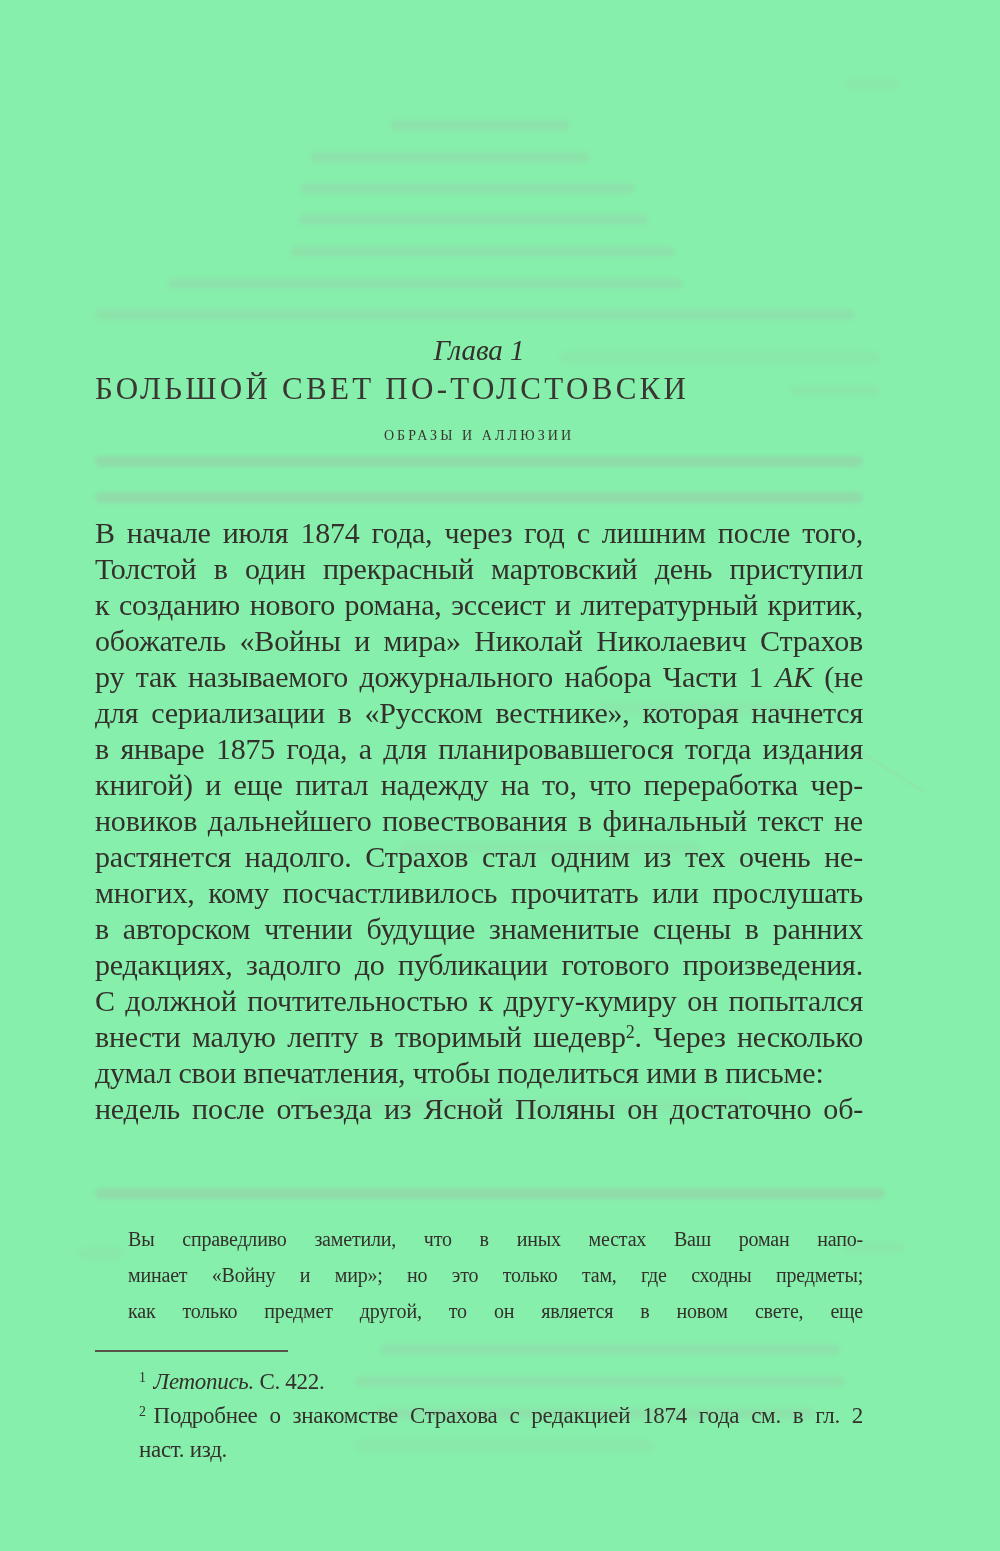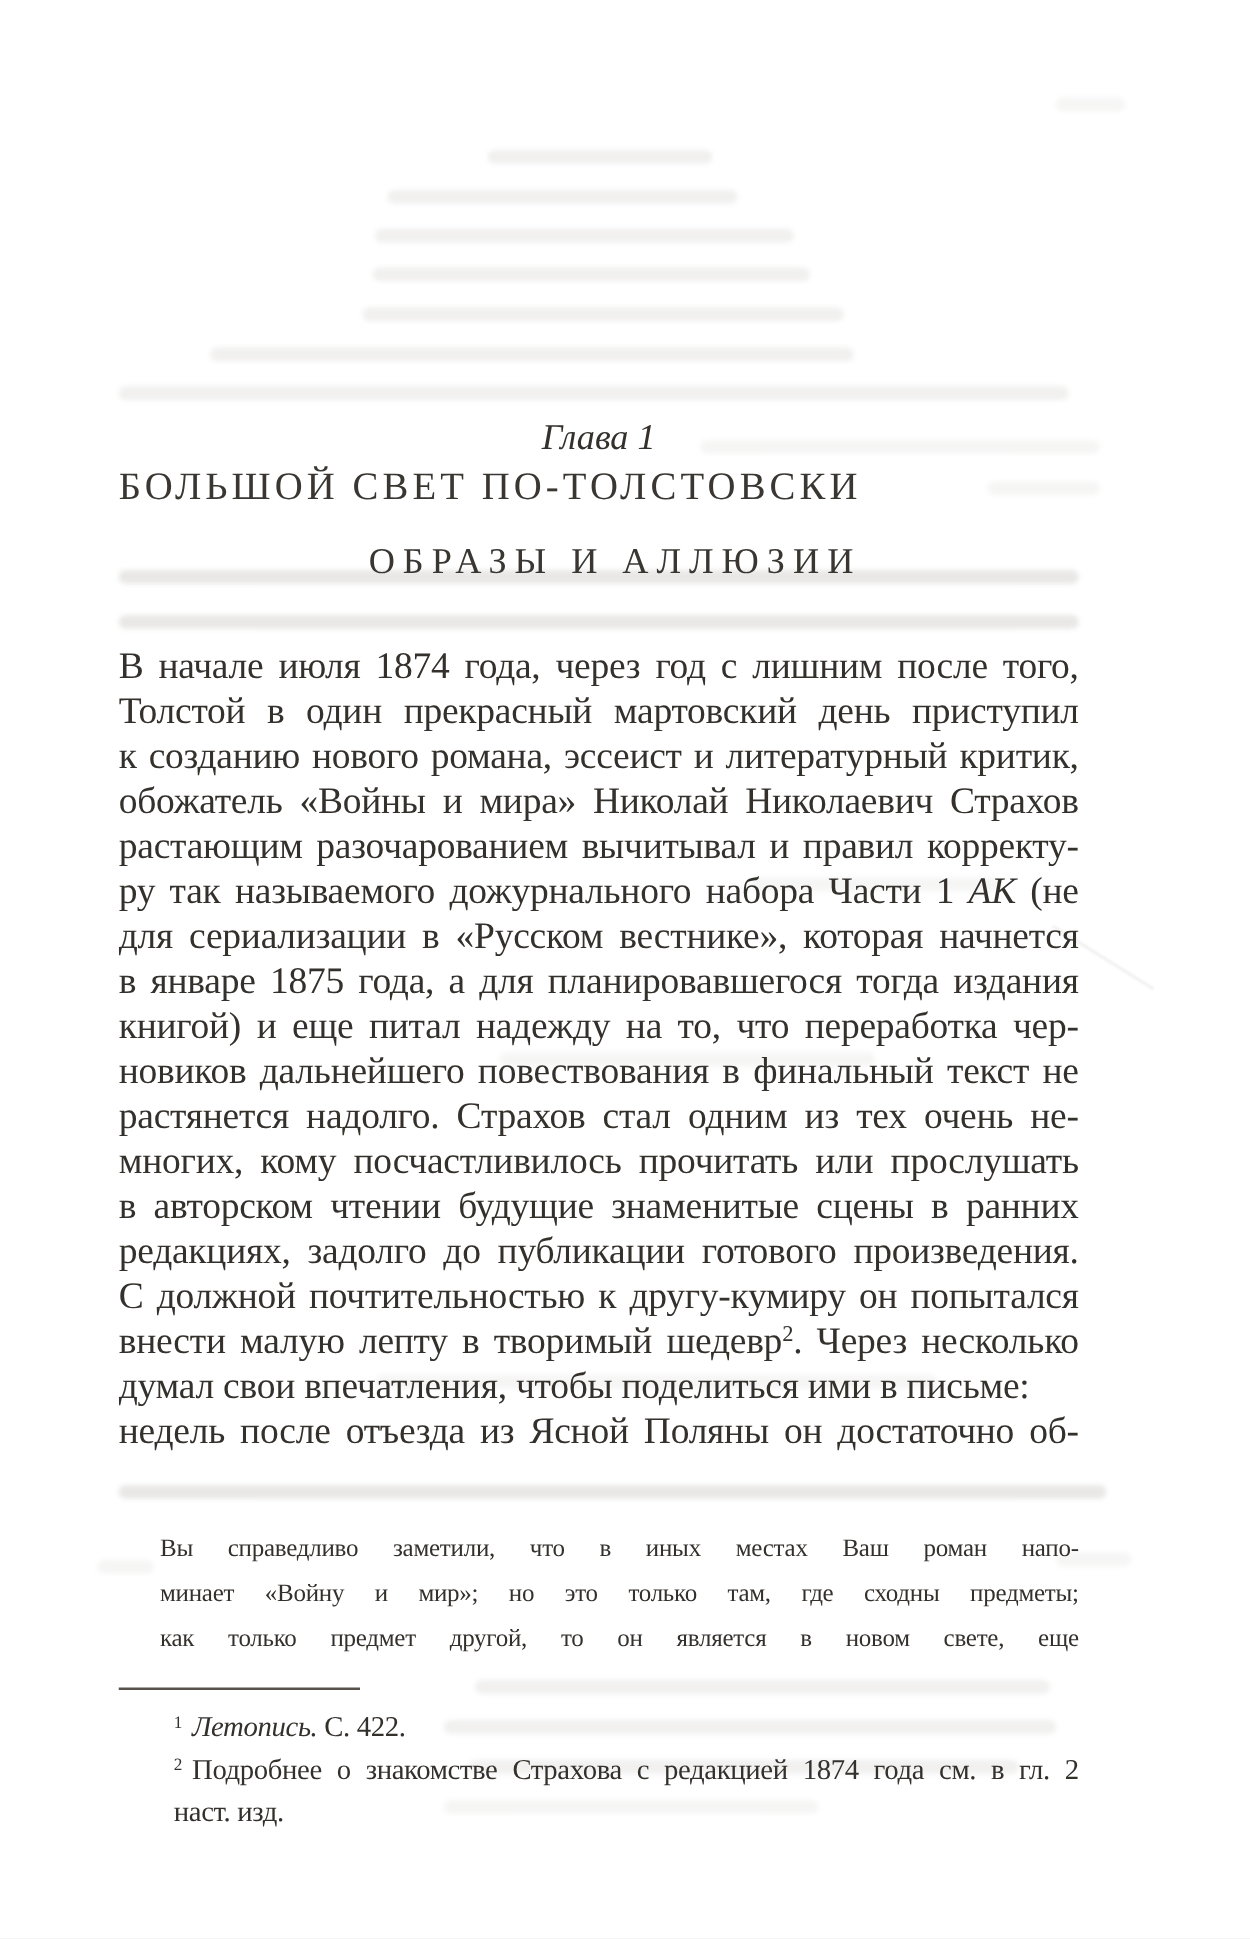--- a/index.html
+++ b/index.html
@@ -1,34 +1,34 @@
 <!DOCTYPE html>
 <html lang="ru"><head>
 <meta charset="utf-8">
 <style>
   html,body{margin:0;padding:0;background:#e8e8e6;}
   .page{
     position:relative;width:1000px;height:1551px;margin:0 auto;
-    background:#ffffff;overflow:hidden;
+    background:#86efac;overflow:hidden;
     font-family:"Liberation Serif",serif;color:#34302c;
   }
   
   .bl{position:absolute;height:11px;background:#aaa6a1;opacity:.16;filter:blur(2px);border-radius:6px;}
   .bl.s{opacity:.26}
   .bl.f{opacity:.10}
   .scratch{position:absolute;height:2px;background:#b5b2ad;opacity:.22;filter:blur(1px);transform:rotate(32deg);}
 
   .column{position:absolute;left:95px;top:0;width:768px;height:1551px;}
 
   .chapter-label{position:absolute;top:332px;width:100%;text-align:center;
     font-style:italic;font-size:29px;line-height:36px;}
   .title{position:absolute;top:368px;width:100%;text-align:left;margin:0;
     font-size:31px;font-weight:normal;letter-spacing:.105em;line-height:42px;color:#3a3733;}
-  .subtitle{position:absolute;top:422px;width:100%;text-align:center;margin:13px;
-    font-size:29px;font-weight:normal;letter-spacing:.22em;line-height:28px;color:#3a3733;}
+  .subtitle{position:absolute;top:422px;width:100%;text-align:center;margin:0;
+    font-size:14px;font-weight:normal;letter-spacing:.22em;line-height:28px;color:#3a3733;}
 
   .bodytext{position:absolute;top:515px;width:100%;font-size:30px;letter-spacing:-0.2px;}
   .tline{height:36px;line-height:36px;text-align:justify;text-align-last:justify;
     overflow:hidden;white-space:normal;}
   .tline.last{text-align-last:left;}
 
   .quote{position:absolute;top:1221px;left:33px;width:735px;margin:0;padding:0;
     font-size:20px;letter-spacing:-0.2px;}
   .quote .tline{height:36px;line-height:36px;}
 
@@ -77,21 +77,20 @@
 
     <h1 class="title">БОЛЬШОЙ СВЕТ ПО-ТОЛСТОВСКИ</h1>
 
     <h2 class="subtitle">ОБРАЗЫ И АЛЛЮЗИИ</h2>
 
     <div class="bodytext">
         <div class="tline"><span>В начале июля 1874 года, через год с лишним после того, как</span></div>
         <div class="tline"><span>Толстой в один прекрасный мартовский день приступил</span></div>
         <div class="tline"><span>к созданию нового романа, эссеист и литературный критик,</span></div>
         <div class="tline"><span>обожатель «Войны и мира» Николай Николаевич Страхов</span></div>
-        <div class="tline"><span>растающим разочарованием вычитывал и правил корректу-</span></div>
         <div class="tline"><span>ру так называемого дожурнального набора Части 1 </span><span class="it">АК</span><span> (не</span></div>
         <div class="tline"><span>для сериализации в «Русском вестнике», которая начнется</span></div>
         <div class="tline"><span>в январе 1875 года, а для планировавшегося тогда издания</span></div>
         <div class="tline"><span>книгой) и еще питал надежду на то, что переработка чер-</span></div>
         <div class="tline"><span>новиков дальнейшего повествования в финальный текст не</span></div>
         <div class="tline"><span>растянется надолго. Страхов стал одним из тех очень не-</span></div>
         <div class="tline"><span>многих, кому посчастливилось прочитать или прослушать</span></div>
         <div class="tline"><span>в авторском чтении будущие знаменитые сцены в ранних</span></div>
         <div class="tline"><span>редакциях, задолго до публикации готового произведения.</span></div>
         <div class="tline"><span>С должной почтительностью к другу-кумиру он попытался</span></div>

